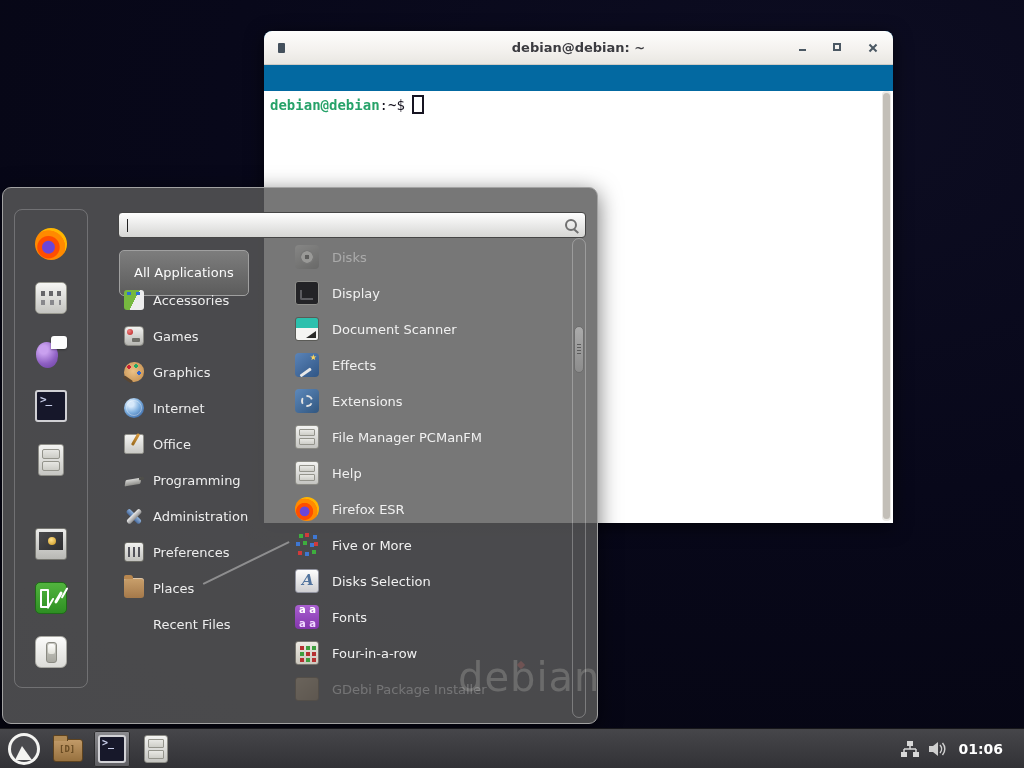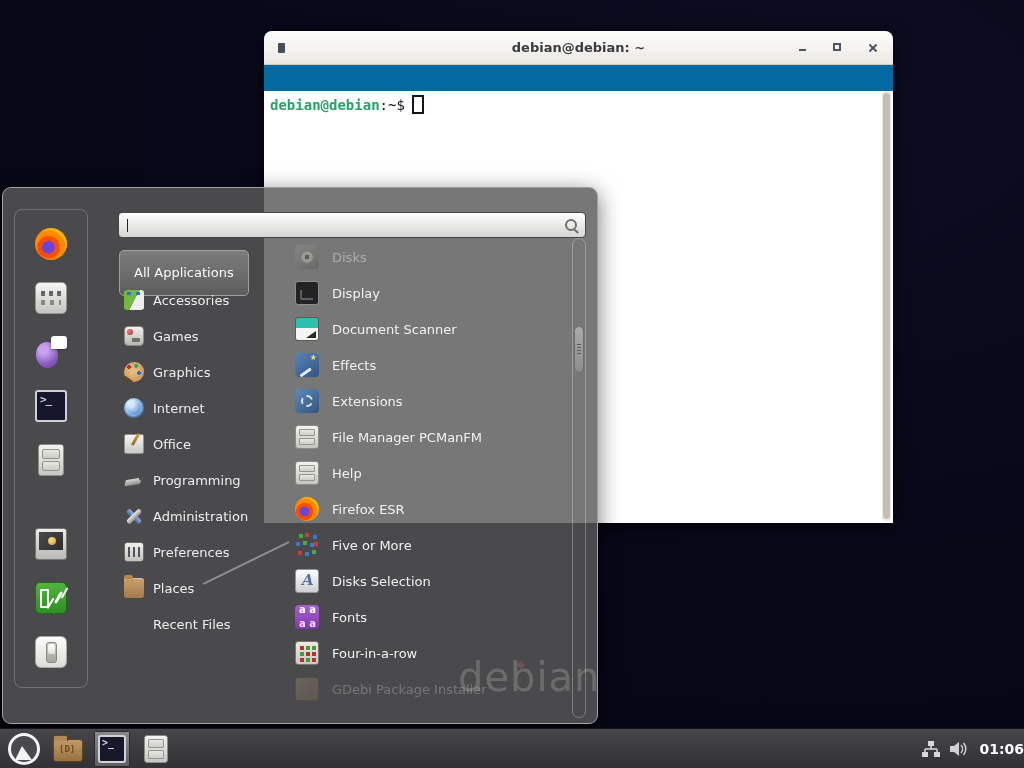--- a/index.html
+++ b/index.html
@@ -229,21 +229,21 @@
   .mini-term{width:28px;height:28px;background:#17182a;border:2px solid #d2d2d6;border-radius:3px;
     position:relative;box-sizing:border-box}
   .mini-term::before{content:">_";position:absolute;left:2px;top:0;
     font:bold 10px "DejaVu Sans Mono",monospace;color:#c7cde8}
   .t-cabinet{width:24px;height:28px;background:linear-gradient(#f3f3f1,#c5c5c1);
     border:1px solid #8c8c86;border-radius:3px;position:relative;box-sizing:border-box}
   .t-cabinet::before{content:"";position:absolute;left:3px;right:3px;top:3px;height:9px;box-sizing:border-box;
     background:linear-gradient(#e8e8e4,#cecec8);border:1px solid #94948c;border-radius:1px}
   .t-cabinet::after{content:"";position:absolute;left:3px;right:3px;bottom:3px;height:9px;box-sizing:border-box;
     background:linear-gradient(#e8e8e4,#cecec8);border:1px solid #94948c;border-radius:1px}
-  .tray{margin-left:auto;display:flex;align-items:center;gap:10px;padding-right:0}
+  .tray{margin-left:auto;display:flex;align-items:center;gap:10px;padding-right:21px}
   .clock{font-weight:bold;font-size:14px;color:#ffffff}
 </style>
 </head>
 <body>
 
 <div class="stage">
 
   <div class="desktop">
     <div class="watermark">debian</div>
   </div>

